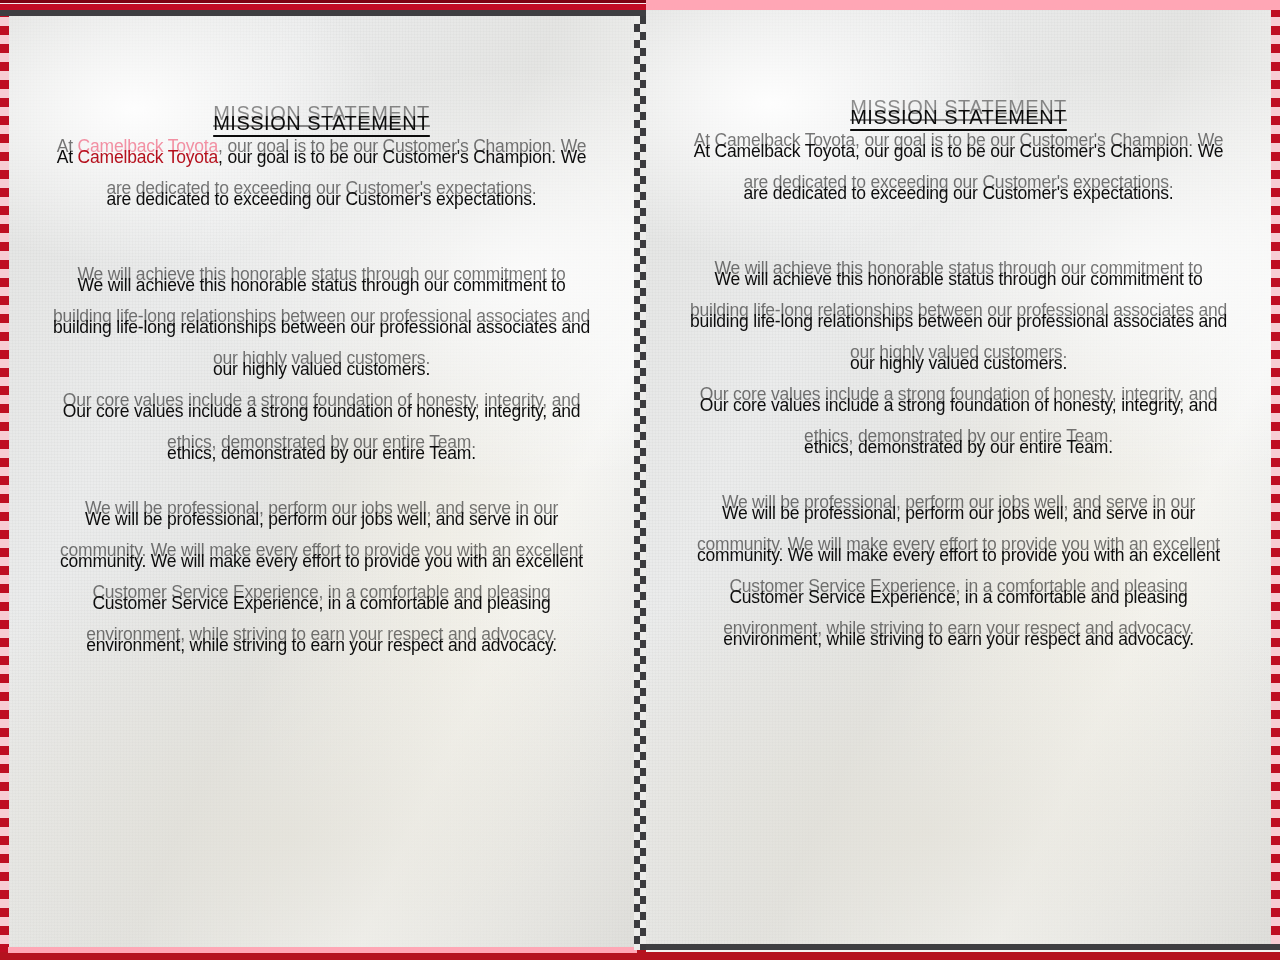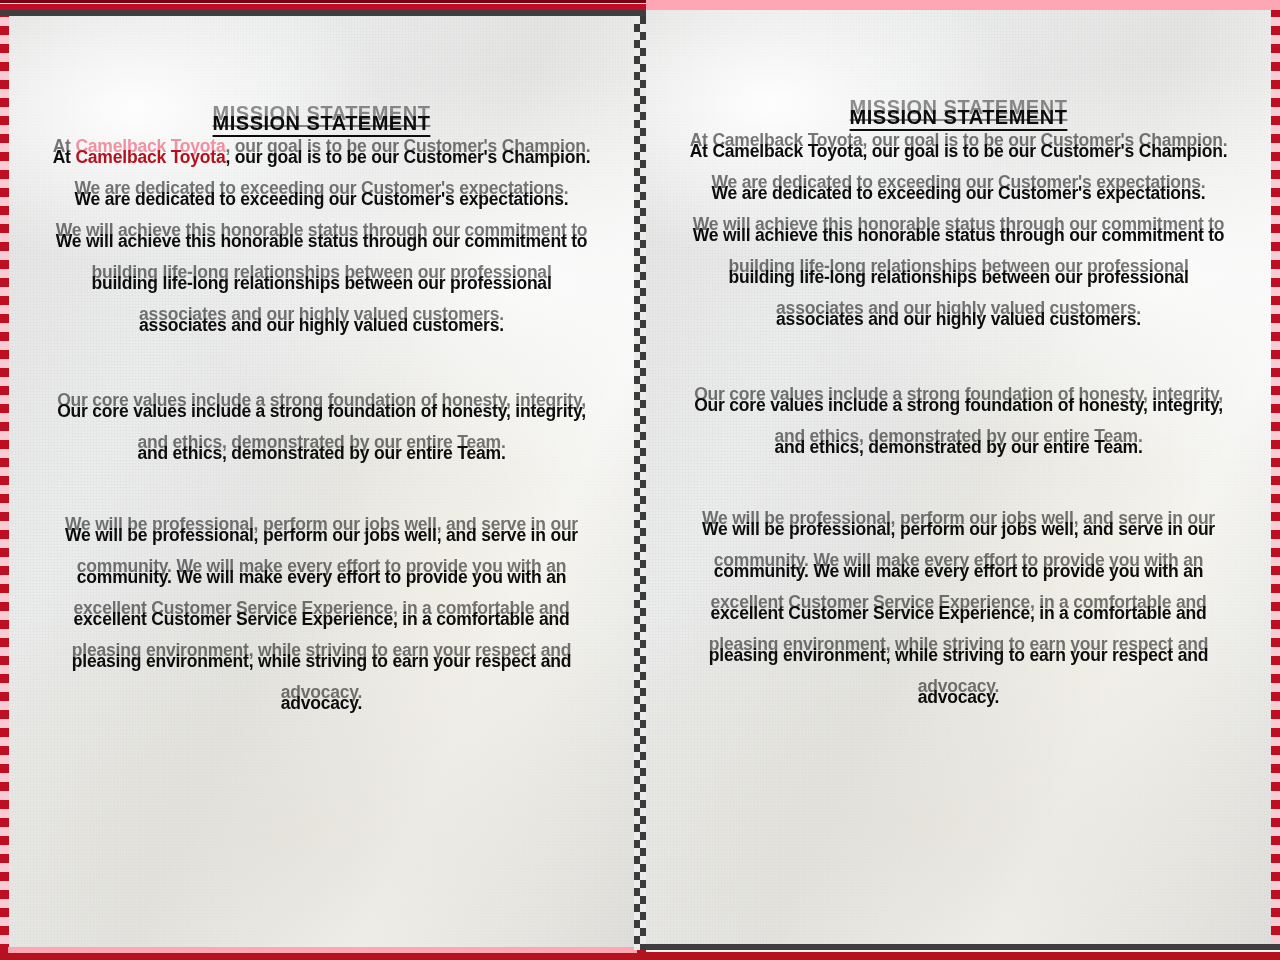--- a/index.html
+++ b/index.html
@@ -52,35 +52,35 @@
       linear-gradient(115deg, rgba(208,208,203,0.35) 0%, rgba(255,255,255,0) 28%, rgba(213,212,206,0.3) 52%, rgba(252,252,250,0.65) 74%, rgba(203,201,194,0.4) 100%),
       repeating-linear-gradient(0deg, rgba(0,0,0,0.018) 0 1px, rgba(255,255,255,0) 1px 3px),
       repeating-linear-gradient(90deg, rgba(0,0,0,0.018) 0 1px, rgba(255,255,255,0) 1px 3px);
   }
   .panel-left{left:9px;top:16px;width:625px;height:931px;}
   .panel-right{left:646px;top:10px;width:625px;height:934px;}
 
   
   .content{
     position:absolute;inset:0;display:flex;flex-direction:column;align-items:center;
-    text-align:center;color:#0c0c0c;font-weight:700;
+    text-align:center;color:#0c0c0c;font-weight:400;
   }
   .title{
     margin-top:94px;font-size:20px;letter-spacing:0.5px;line-height:26px;
     text-decoration:underline;text-underline-offset:5px;text-decoration-thickness:2px;
     text-shadow:0 -10px 0 rgba(10,10,10,0.45);
   }
   .para{
     width:545px;font-size:17.5px;line-height:42px;letter-spacing:-0.2px;
     text-shadow:0 -11px 0 rgba(10,10,10,0.55);
   }
   .para-1{}
-  .para-2{}
-  .para-3{margin-top:44px;}
-  .para-4{margin-top:40px;}
+  .para-2{margin-top:44px;}
+  .para-3{}
+  .para-4{margin-top:24px;}
   .brand{
     color:#b5101d;
     text-shadow:0 -11px 0 rgba(240,110,135,0.75);
   }
   .panel-right .brand{
     color:#0c0c0c;
     text-shadow:0 -11px 0 rgba(10,10,10,0.55);
   }
 </style>
 </head>

